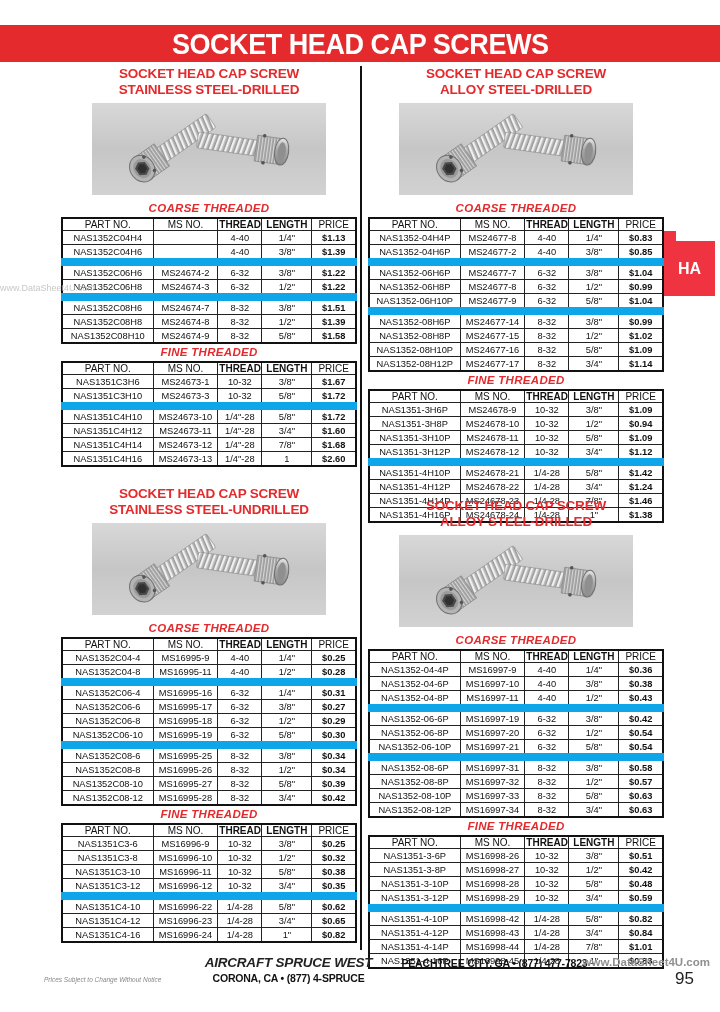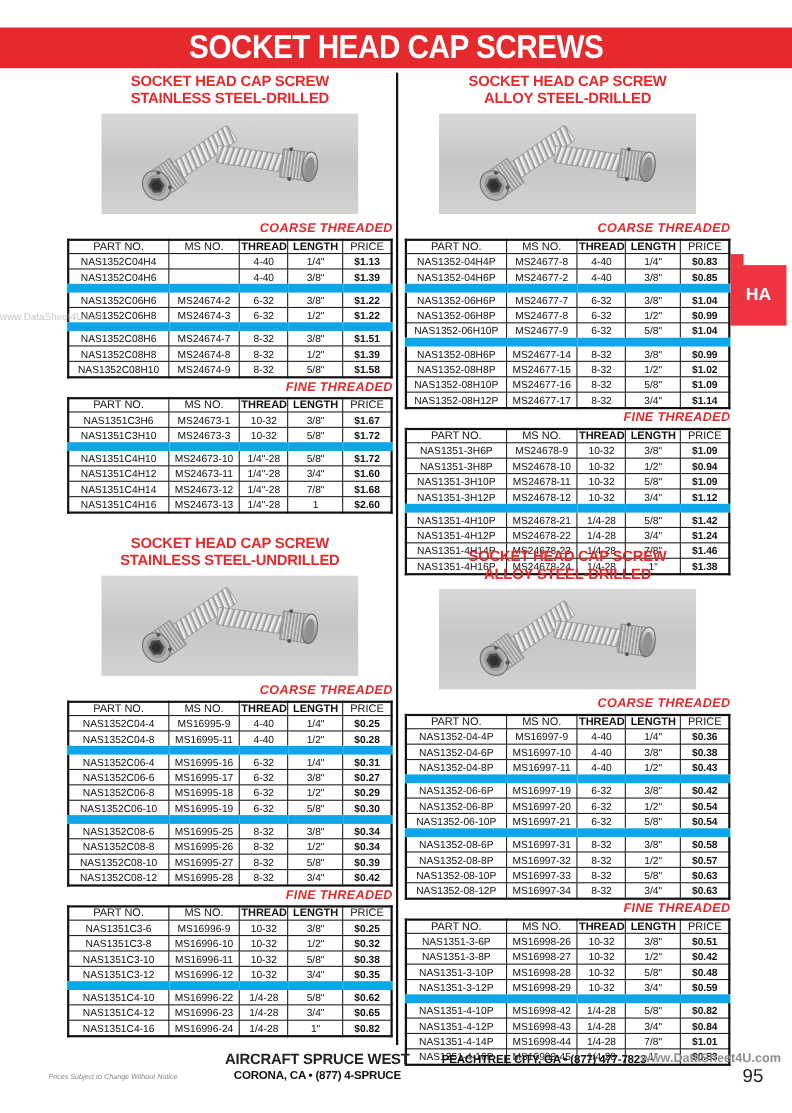--- a/index.html
+++ b/index.html
@@ -25,42 +25,42 @@
   .q3 { left: 61px; top: 486px; }
   .q4 { left: 368px; top: 498px; }
 
   .sec-title { color: var(--red); font-weight: bold; font-size: 13.5px; line-height: 1.15;
                text-align: center; margin-bottom: 6px; letter-spacing: -0.2px; }
 
   .photo { width: 234px; height: 92px; margin: 0 auto 7px auto; overflow: hidden; }
   .photo svg { width: 100%; height: 100%; display: block; }
 
   .thread-label { color: var(--red); font-weight: bold; font-style: italic; font-size: 11.5px;
-                  text-align: right; margin: 2px 0 3px 0; letter-spacing: 0.3px; }
+                  text-align: center; margin: 2px 0 3px 0; letter-spacing: 0.3px; }
   .thread-label.fine { }
 
   table.parts { width: 100%; border-collapse: collapse; border: 2px solid #111; background: #fff;
                 table-layout: fixed; }
   table.parts th, table.parts td { border: 1px solid #222; text-align: center; font-size: 9.3px;
                 padding: 1.5px 1px; white-space: nowrap; overflow: hidden; color: #111; }
   table.parts th { font-weight: normal; font-size: 10px; padding: 0 1px; }
   table.parts th.hb { font-weight: bold; }
   table.parts td:last-child { font-weight: bold; }
   table.parts tr.grp td { border-bottom: 8px solid #0ea5e9; }
   col.c0 { width: 31%; } col.c1 { width: 22%; } col.c2 { width: 15%; }
   col.c3 { width: 17%; } col.c4 { width: 15%; }
 
   .wm-left { position: absolute; left: 0; top: 283px; color: #b9b9b9; font-size: 9px; opacity: 0.8; z-index: 5; }
   .wm-right { position: absolute; right: 10px; top: 956px; color: #8f8f8f; font-weight: bold; font-size: 11.5px; }
   .page-num { position: absolute; right: 26px; top: 969px; color: #222; font-size: 17px; }
 
   .footer-note { position: absolute; left: 44px; top: 976px; color: #888; font-size: 6.5px; font-style: italic; }
   .footer-west { position: absolute; left: 186px; top: 955px; width: 205px; text-align: center; }
   .footer-east { position: absolute; left: 382px; top: 955px; width: 225px; text-align: center; }
-  .footer-loc-name { font-weight: bold; font-size: 13.5px; color: #222; letter-spacing: -0.2px; }
+  .footer-loc-name { font-weight: bold; font-size: 13.5px; color: #222; letter-spacing: -0.2px; font-style: italic; }
   .footer-loc-addr { font-weight: bold; font-size: 10.5px; color: #111; margin-top: 2px; letter-spacing: -0.2px; }
 </style>
 </head>
 <body>
 
 <svg width="0" height="0" style="position:absolute" aria-hidden="true">
   <defs>
     <linearGradient id="ph-bg" x1="0" y1="0" x2="0" y2="1">
       <stop offset="0" stop-color="#d8d8d8"></stop>
         <stop offset="0.5" stop-color="#c6c6c6"></stop>

